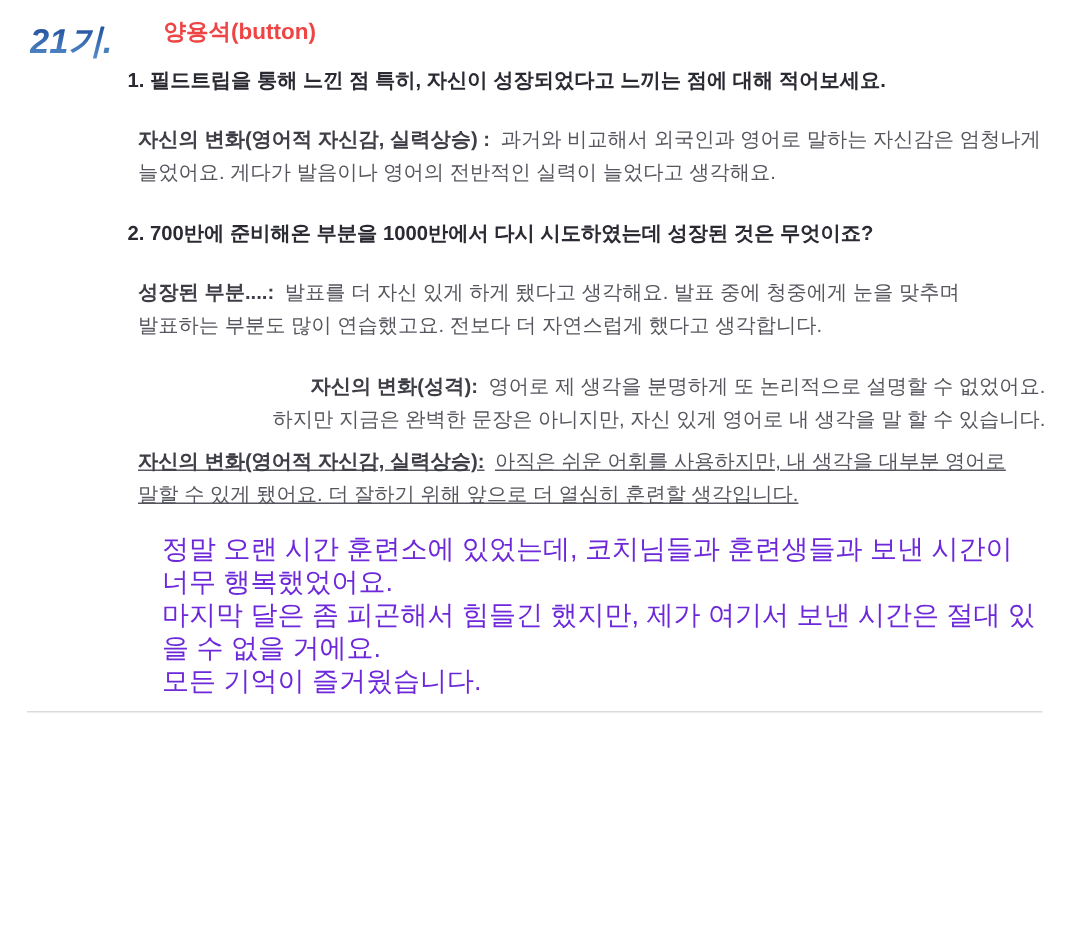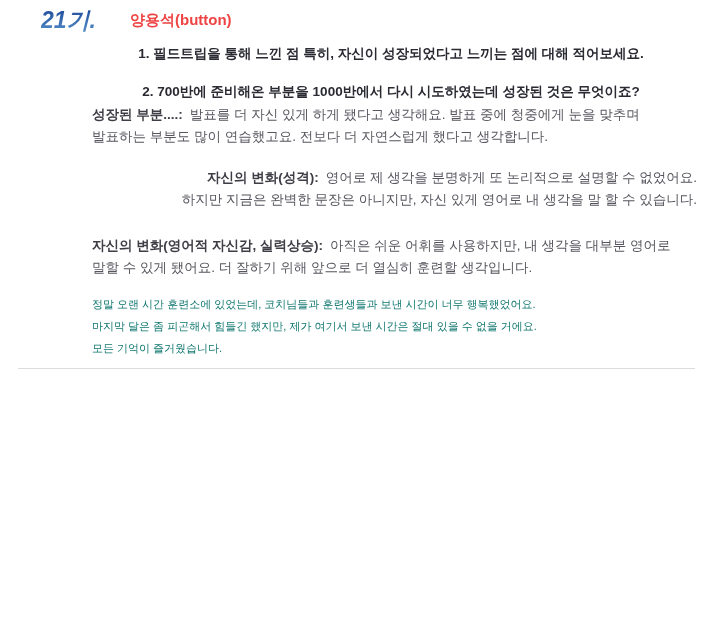--- a/index.html
+++ b/index.html
@@ -5,22 +5,22 @@
   * { margin: 0; padding: 0; box-sizing: border-box; }
   html, body {
     width: 713px;
     background: #ffffff;
     font-family: "Liberation Sans", "DejaVu Sans", sans-serif;
   }
   body { height: 622px; overflow: hidden; position: relative; }
 
   .header {
     display: flex;
-    align-items: center;
-    padding: 12px 0 0 41px;
+    align-items: flex-start;
+    padding: 12px 0 0 20px;
     height: 28px;
   }
   .cohort {
     font-size: 23px;
     font-weight: 800;
     font-style: italic;
     letter-spacing: 0px;
     background: linear-gradient(180deg, #24539f 20%, #5a93cc 95%);
     -webkit-background-clip: text;
     background-clip: text;
@@ -38,21 +38,20 @@
   .content {
     margin-left: 85px;
     width: 612px;
   }
 
   .question {
     font-size: 13.5px;
     line-height: 17px;
     font-weight: 700;
     color: #2a2a33;
-    text-align: center;
   }
   .q1 { margin-top: 17px; }
   .q2 { margin-top: 21px; }
   .q3 { margin-top: 20px; }
   .q4 { margin-top: 9px; }
 
   .answer {
     margin-left: 7px;
     font-size: 13.5px;
     line-height: 22px;
@@ -61,30 +60,30 @@
   .answer .label {
     font-weight: 700;
     color: #3e3e46;
     margin-right: 7px;
   }
   .answer .text { white-space: pre-line; }
 
   .a1 { margin-top: 19px; }
   .a2 { margin-top: 20px; }
   .a3 { margin-top: 19px; }
-  .a4 { margin-top: 4px; }
+  .a4 { margin-top: 20px; }
   .a5 { margin-top: 19px; text-align: right; }
-  .a6 { margin-top: 24px; }
+  .a6 { margin-top: 6px; text-decoration: underline; }
 
   .memory {
     margin-top: 14px;
-    margin-left: 7px;
-    font-size: 11px;
+    margin-left: 23px;
+    font-size: 18px;
     line-height: 22px;
-    color: #0f766e;
+    color: #6d28d9;
     white-space: pre-line;
   }
 
   .divider {
     border: none;
     border-top: 1px solid #dcdcdc;
     margin: 9px 18px 0 18px;
   }
 </style>
 </head>
@@ -93,20 +92,22 @@
 <div class="page">
 
   <div class="header">
     <span class="cohort">21기.</span>
     <span class="name">양용석(button)</span>
   </div>
 
   <div class="content">
 
     <div class="question q1">1. 필드트립을 통해 느낀 점 특히, 자신이 성장되었다고 느끼는 점에 대해 적어보세요.</div>
+    <p class="answer a2"><span class="label">자신의 변화(영어적 자신감, 실력상승) :</span><span class="text">과거와 비교해서 외국인과 영어로 말하는 자신감은 엄청나게
+늘었어요. 게다가 발음이나 영어의 전반적인 실력이 늘었다고 생각해요.</span></p>
 
     <div class="question q2">2. 700반에 준비해온 부분을 1000반에서 다시 시도하였는데 성장된 것은 무엇이죠?</div>
     <p class="answer a4"><span class="label">성장된 부분....:</span><span class="text">발표를 더 자신 있게 하게 됐다고 생각해요. 발표 중에 청중에게 눈을 맞추며
 발표하는 부분도 많이 연습했고요. 전보다 더 자연스럽게 했다고 생각합니다.</span></p>
 
     <p class="answer a5"><span class="label">자신의 변화(성격):</span><span class="text">영어로 제 생각을 분명하게 또 논리적으로 설명할 수 없었어요.
 하지만 지금은 완벽한 문장은 아니지만, 자신 있게 영어로 내 생각을 말 할 수 있습니다.</span></p>
     <p class="answer a6"><span class="label">자신의 변화(영어적 자신감, 실력상승):</span><span class="text">아직은 쉬운 어휘를 사용하지만, 내 생각을 대부분 영어로
 말할 수 있게 됐어요. 더 잘하기 위해 앞으로 더 열심히 훈련할 생각입니다.</span></p>
 

